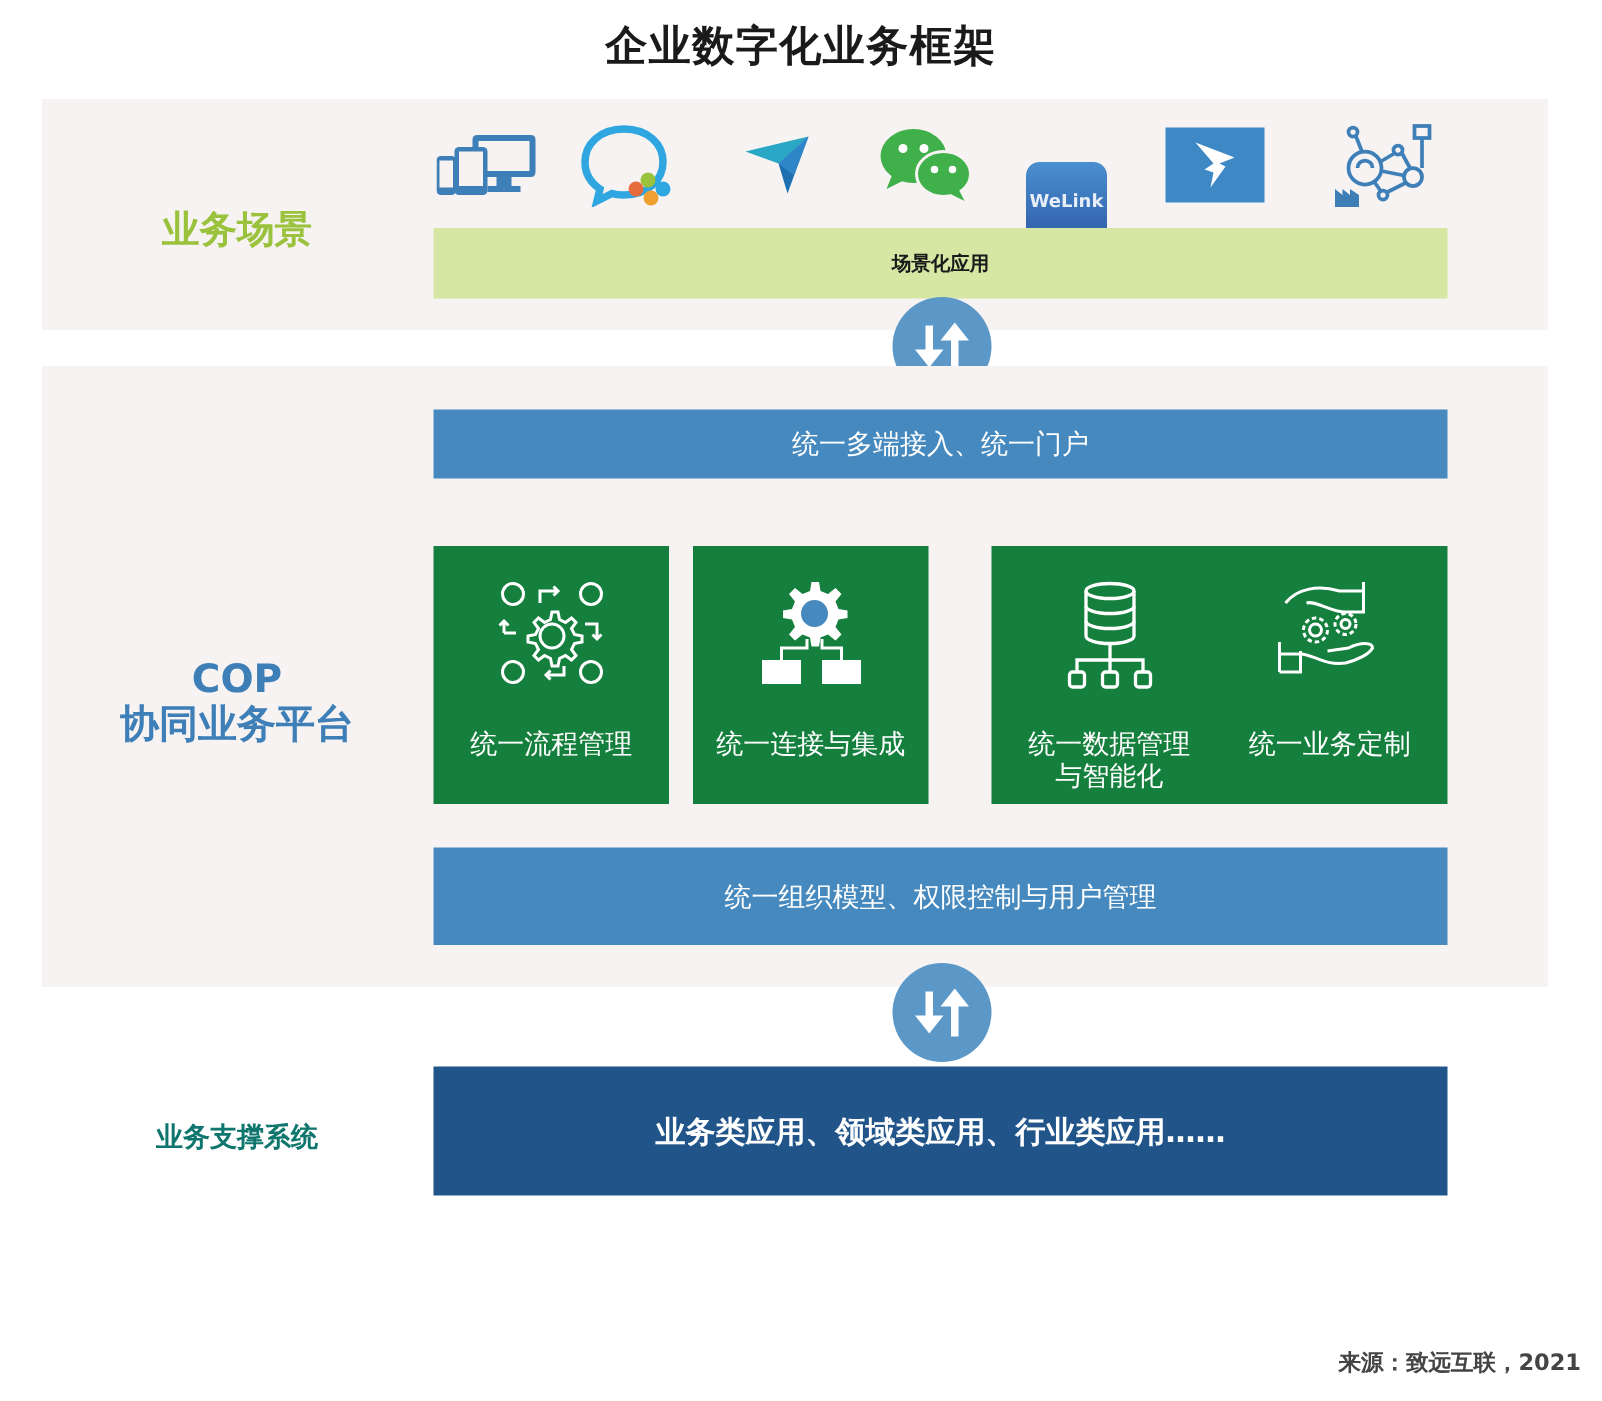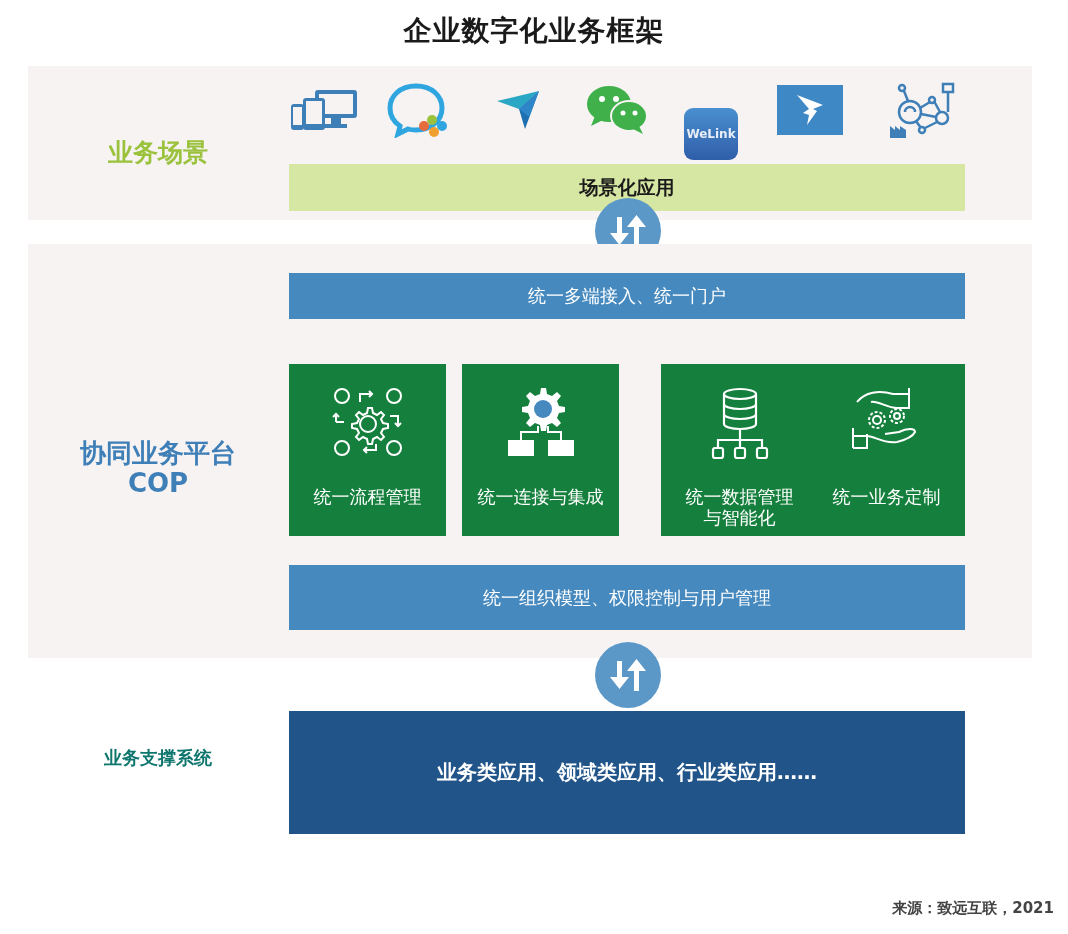--- a/index.html
+++ b/index.html
@@ -1,27 +1,27 @@
 <!DOCTYPE html>
 <html><head>
 <meta charset="utf-8">
 <style>
   html,body{margin:0;padding:0;background:#ffffff;}
   body{width:1068px;height:934px;position:relative;overflow:hidden;font-family:"DejaVu Sans","Liberation Sans",sans-serif;}
   .title{position:absolute;left:0;top:12px;width:1068px;text-align:center;font-size:28px;font-weight:bold;color:#1a1a1a;letter-spacing:1px;}
   .band{position:absolute;left:28px;width:1004px;background:#f6f3f2;}
   .band-label{position:absolute;left:28px;width:260px;text-align:center;font-weight:bold;}
   .icon-slot{position:absolute;top:80px;height:60px;display:flex;align-items:center;justify-content:center;}
-  .scene-bar{position:absolute;left:289px;top:152px;width:676px;height:47px;background:#d6e6a3;display:flex;align-items:center;justify-content:center;font-size:19px;font-weight:bold;color:#1a1a1a;margin-top:12px;}
+  .scene-bar{position:absolute;left:289px;top:152px;width:676px;height:47px;background:#d6e6a3;display:flex;align-items:center;justify-content:center;font-size:13px;font-weight:bold;color:#1a1a1a;}
   .bluebar{position:absolute;left:289px;width:676px;background:#4689be;color:#fff;display:flex;align-items:center;justify-content:center;font-size:18px;}
   .card{position:absolute;top:364px;width:157px;height:172px;background:#15803d;color:#fff;}
   .card .ico{position:absolute;left:0;top:22px;width:100%;height:80px;display:flex;justify-content:center;}
   .card .lbl{position:absolute;left:0;top:122px;width:100%;text-align:center;font-size:18px;line-height:21px;}
   .arrow{position:absolute;width:66px;height:66px;border-radius:50%;background:#5b98c8;display:flex;align-items:center;justify-content:center;}
-  .support{position:absolute;left:289px;top:711px;width:676px;height:123px;background:#21558a;color:#fff;display:flex;align-items:center;justify-content:center;font-size:20px;font-weight:bold;}
+  .support{position:absolute;left:289px;top:711px;width:676px;height:86px;background:#21558a;color:#fff;display:flex;align-items:center;justify-content:center;font-size:20px;font-weight:bold;}
   .source{position:absolute;right:14px;top:899px;font-size:15px;color:#444;font-weight:bold;}
 </style>
 </head>
 <body>
 
 <div class="title">企业数字化业务框架</div>
 
 <div class="band" style="top:66px;height:154px;"></div>
 <div class="band-label" style="top:136px;font-size:25px;color:#9bc23c;">业务场景</div>
 
@@ -107,22 +107,22 @@
         <rect x="9" y="6" width="5" height="22"></rect>
         <path d="M2 22 L21 22 L11.5 34 Z"></path>
         <rect x="26" y="12" width="5" height="24"></rect>
         <path d="M19 16 L38 16 L28.5 4 Z"></path>
       </g>
     </svg>
 </div>
 
 <div class="band" style="top:244px;height:414px;"></div>
 <div class="band-label" style="top:438px;font-size:26px;color:#3f7fb8;line-height:30px;">
+  <div>COP</div>
   <div>协同业务平台</div>
-  <div>COP</div>
 </div>
 
 <div class="bluebar" style="top:273px;height:46px;">统一多端接入、统一门户</div>
 
 <div class="card" style="left:289px;">
   <div class="ico">
     <svg width="76" height="72" viewBox="0 0 76 72">
         <g fill="none" stroke="#fff" stroke-width="2">
           <circle cx="38" cy="38" r="8"></circle>
           <path d="M38 22 l4 0 l1 5 l4 2 l4-3 l3 3 l-3 4 l2 4 l5 1 l0 4 l-5 1 l-2 4 l3 4 l-3 3 l-4-3 l-4 2 l-1 5 l-4 0 l-1-5 l-4-2 l-4 3 l-3-3 l3-4 l-2-4 l-5-1 l0-4 l5-1 l2-4 l-3-4 l3-3 l4 3 l4-2 Z"></path>

